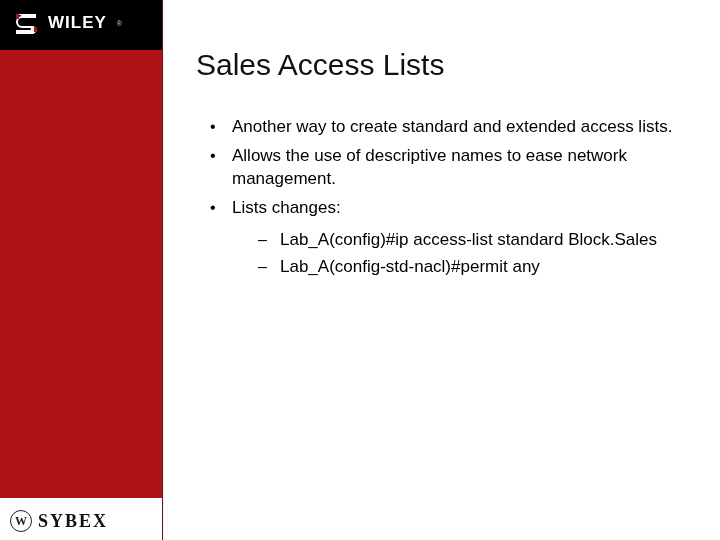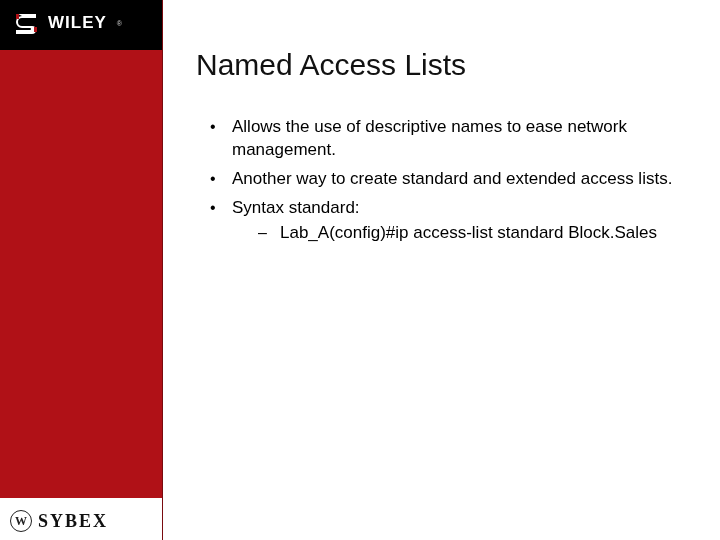--- a/index.html
+++ b/index.html
@@ -25,21 +25,21 @@
   .wiley-text { color: #111; font-weight: 700; font-size: 18px; letter-spacing: 2px; }
 
   
   .content { position: absolute; left: 172px; top: 0; right: 0; bottom: 0; padding: 48px 28px 20px 14px; }
   .title { font-size: 30px; color: #111; margin-bottom: 34px; margin-left: 10px; font-weight: 400; }
 
   ul.bullets { list-style: none; padding-left: 24px; color: #000; font-size: 17px; line-height: 1.35; }
   ul.bullets > li { position: relative; padding-left: 22px; margin-bottom: 6px; }
   ul.bullets > li::before { content: "•"; position: absolute; left: 0; top: 0; font-size: 16px; }
 
-  ul.sub { list-style: none; padding-left: 26px; margin-top: 2px; }
+  ul.sub { list-style: none; padding-left: 26px; margin-top: 9px; }
   ul.sub > li { position: relative; padding-left: 22px; margin-bottom: 4px; }
   ul.sub > li::before { content: "–"; position: absolute; left: 0; top: 0; font-size: 16px; }
 </style>
 </head>
 <body>
 
 <div class="slide">
 
   <div class="left-col">
     <div class="top-black">
@@ -59,33 +59,36 @@
       <div class="wiley">
         <span class="wiley-mark">
           <span>W</span>
         </span>
         <span class="wiley-text">SYBEX</span>
       </div>
     </div>
   </div>
 
   <div class="content">
-    <h1 class="title">Named Access Lists</h1>
+    <h1 class="title">Sales Access Lists</h1>
 
     <ul class="bullets">
+      <li>
+        <span>Another way to create standard and extended access lists.</span>
+      </li>
       <li>
         <span>Allows the use of descriptive names to ease network management.</span>
       </li>
       <li>
-        <span>Another way to create standard and extended access lists.</span>
-      </li>
-      <li>
-        <span>Syntax standard:</span>
+        <span>Lists changes:</span>
         <ul class="sub">
           <li>
             <span>Lab_A(config)#ip access-list standard Block.Sales</span>
+          </li>
+          <li>
+            <span>Lab_A(config-std-nacl)#permit any</span>
           </li>
         </ul>
       </li>
     </ul>
   </div>
 
 </div>
 
 </body></html>

